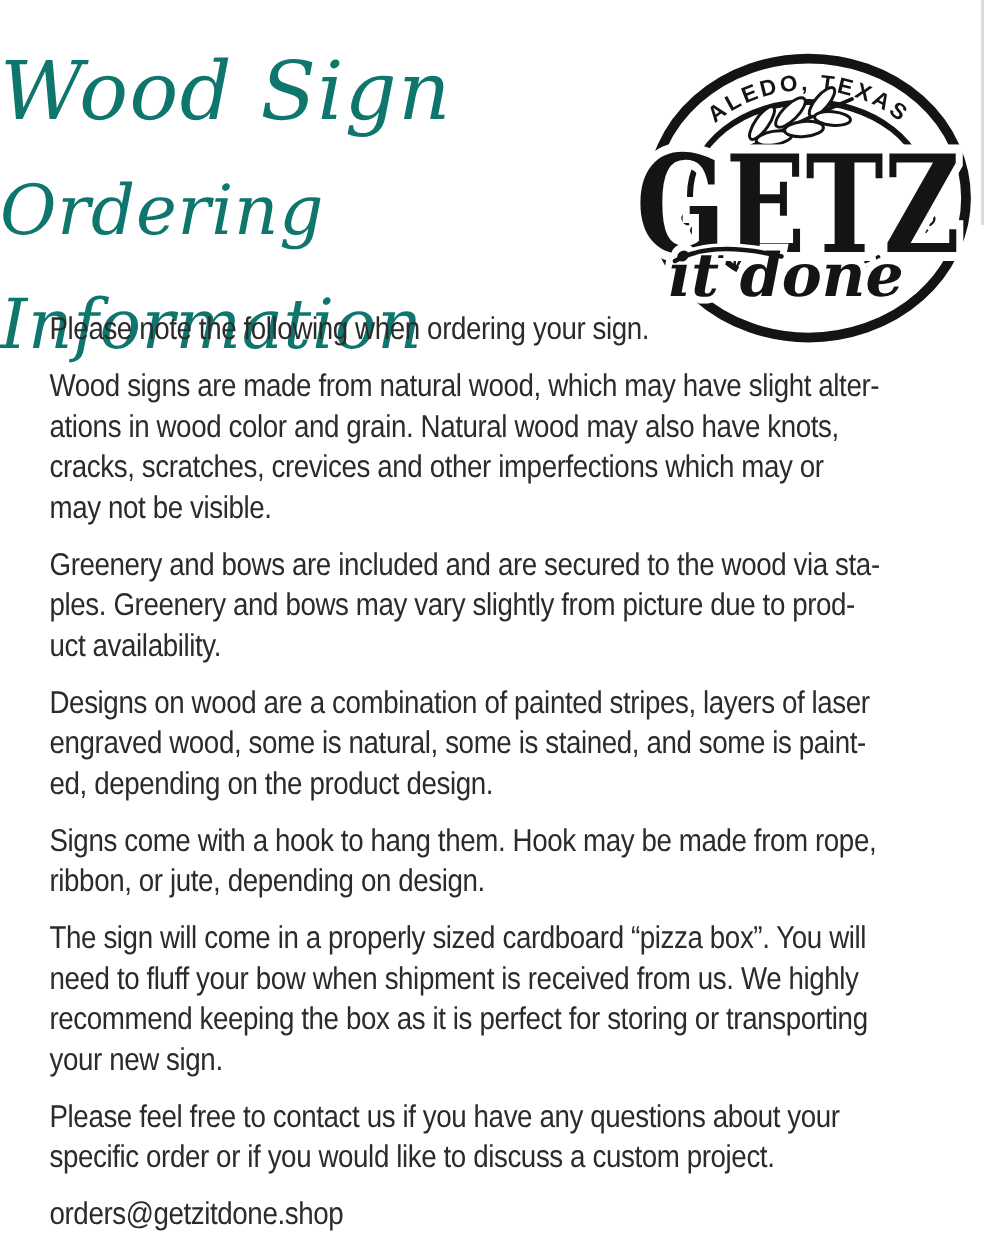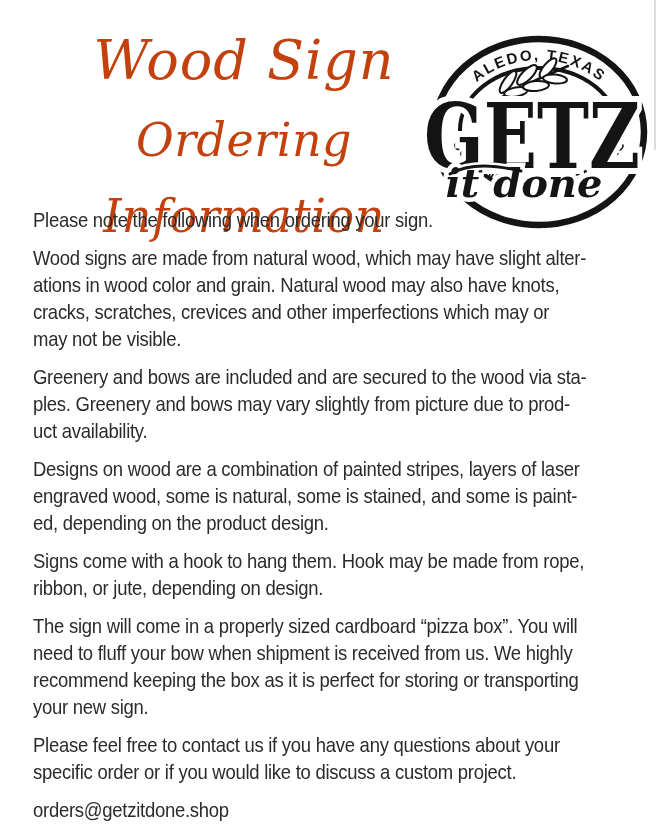--- a/index.html
+++ b/index.html
@@ -3,22 +3,22 @@
 <meta charset="utf-8">
 <style>
   html,body{margin:0;padding:0;}
   body{
     width:656px;height:832px;background:#ffffff;position:relative;
     overflow:hidden;font-family:"Liberation Sans",sans-serif;
   }
   .page{position:absolute;inset:0;}
   
   .title{
-    position:absolute;left:0;top:20px;width:488px;text-align:center;
-    font-family:"DejaVu Serif",serif;font-style:italic;color:#c2410c;
+    position:absolute;left:0;top:20px;width:488px;text-align:left;
+    font-family:"DejaVu Serif",serif;font-style:italic;color:#0f766e;
   }
   .title-line1{font-size:54px;line-height:82px;letter-spacing:1px;}
   .title-line2{font-size:46px;line-height:76px;letter-spacing:0.5px;}
   
   .logo{position:absolute;left:424px;top:30px;width:230px;height:200px;overflow:visible;}
   .logo .arc-top{font-family:"Liberation Sans",sans-serif;font-weight:bold;font-size:15px;letter-spacing:2px;fill:#141414;}
   .logo .arc-bottom{font-family:"Liberation Sans",sans-serif;font-weight:bold;font-size:13.5px;letter-spacing:1px;fill:#141414;}
   .logo .getz{font-family:"DejaVu Serif",serif;font-weight:bold;font-size:90px;}
   .logo .getz-halo{fill:#ffffff;stroke:#ffffff;stroke-width:12;}
   .logo .getz-main{fill:#141414;}

